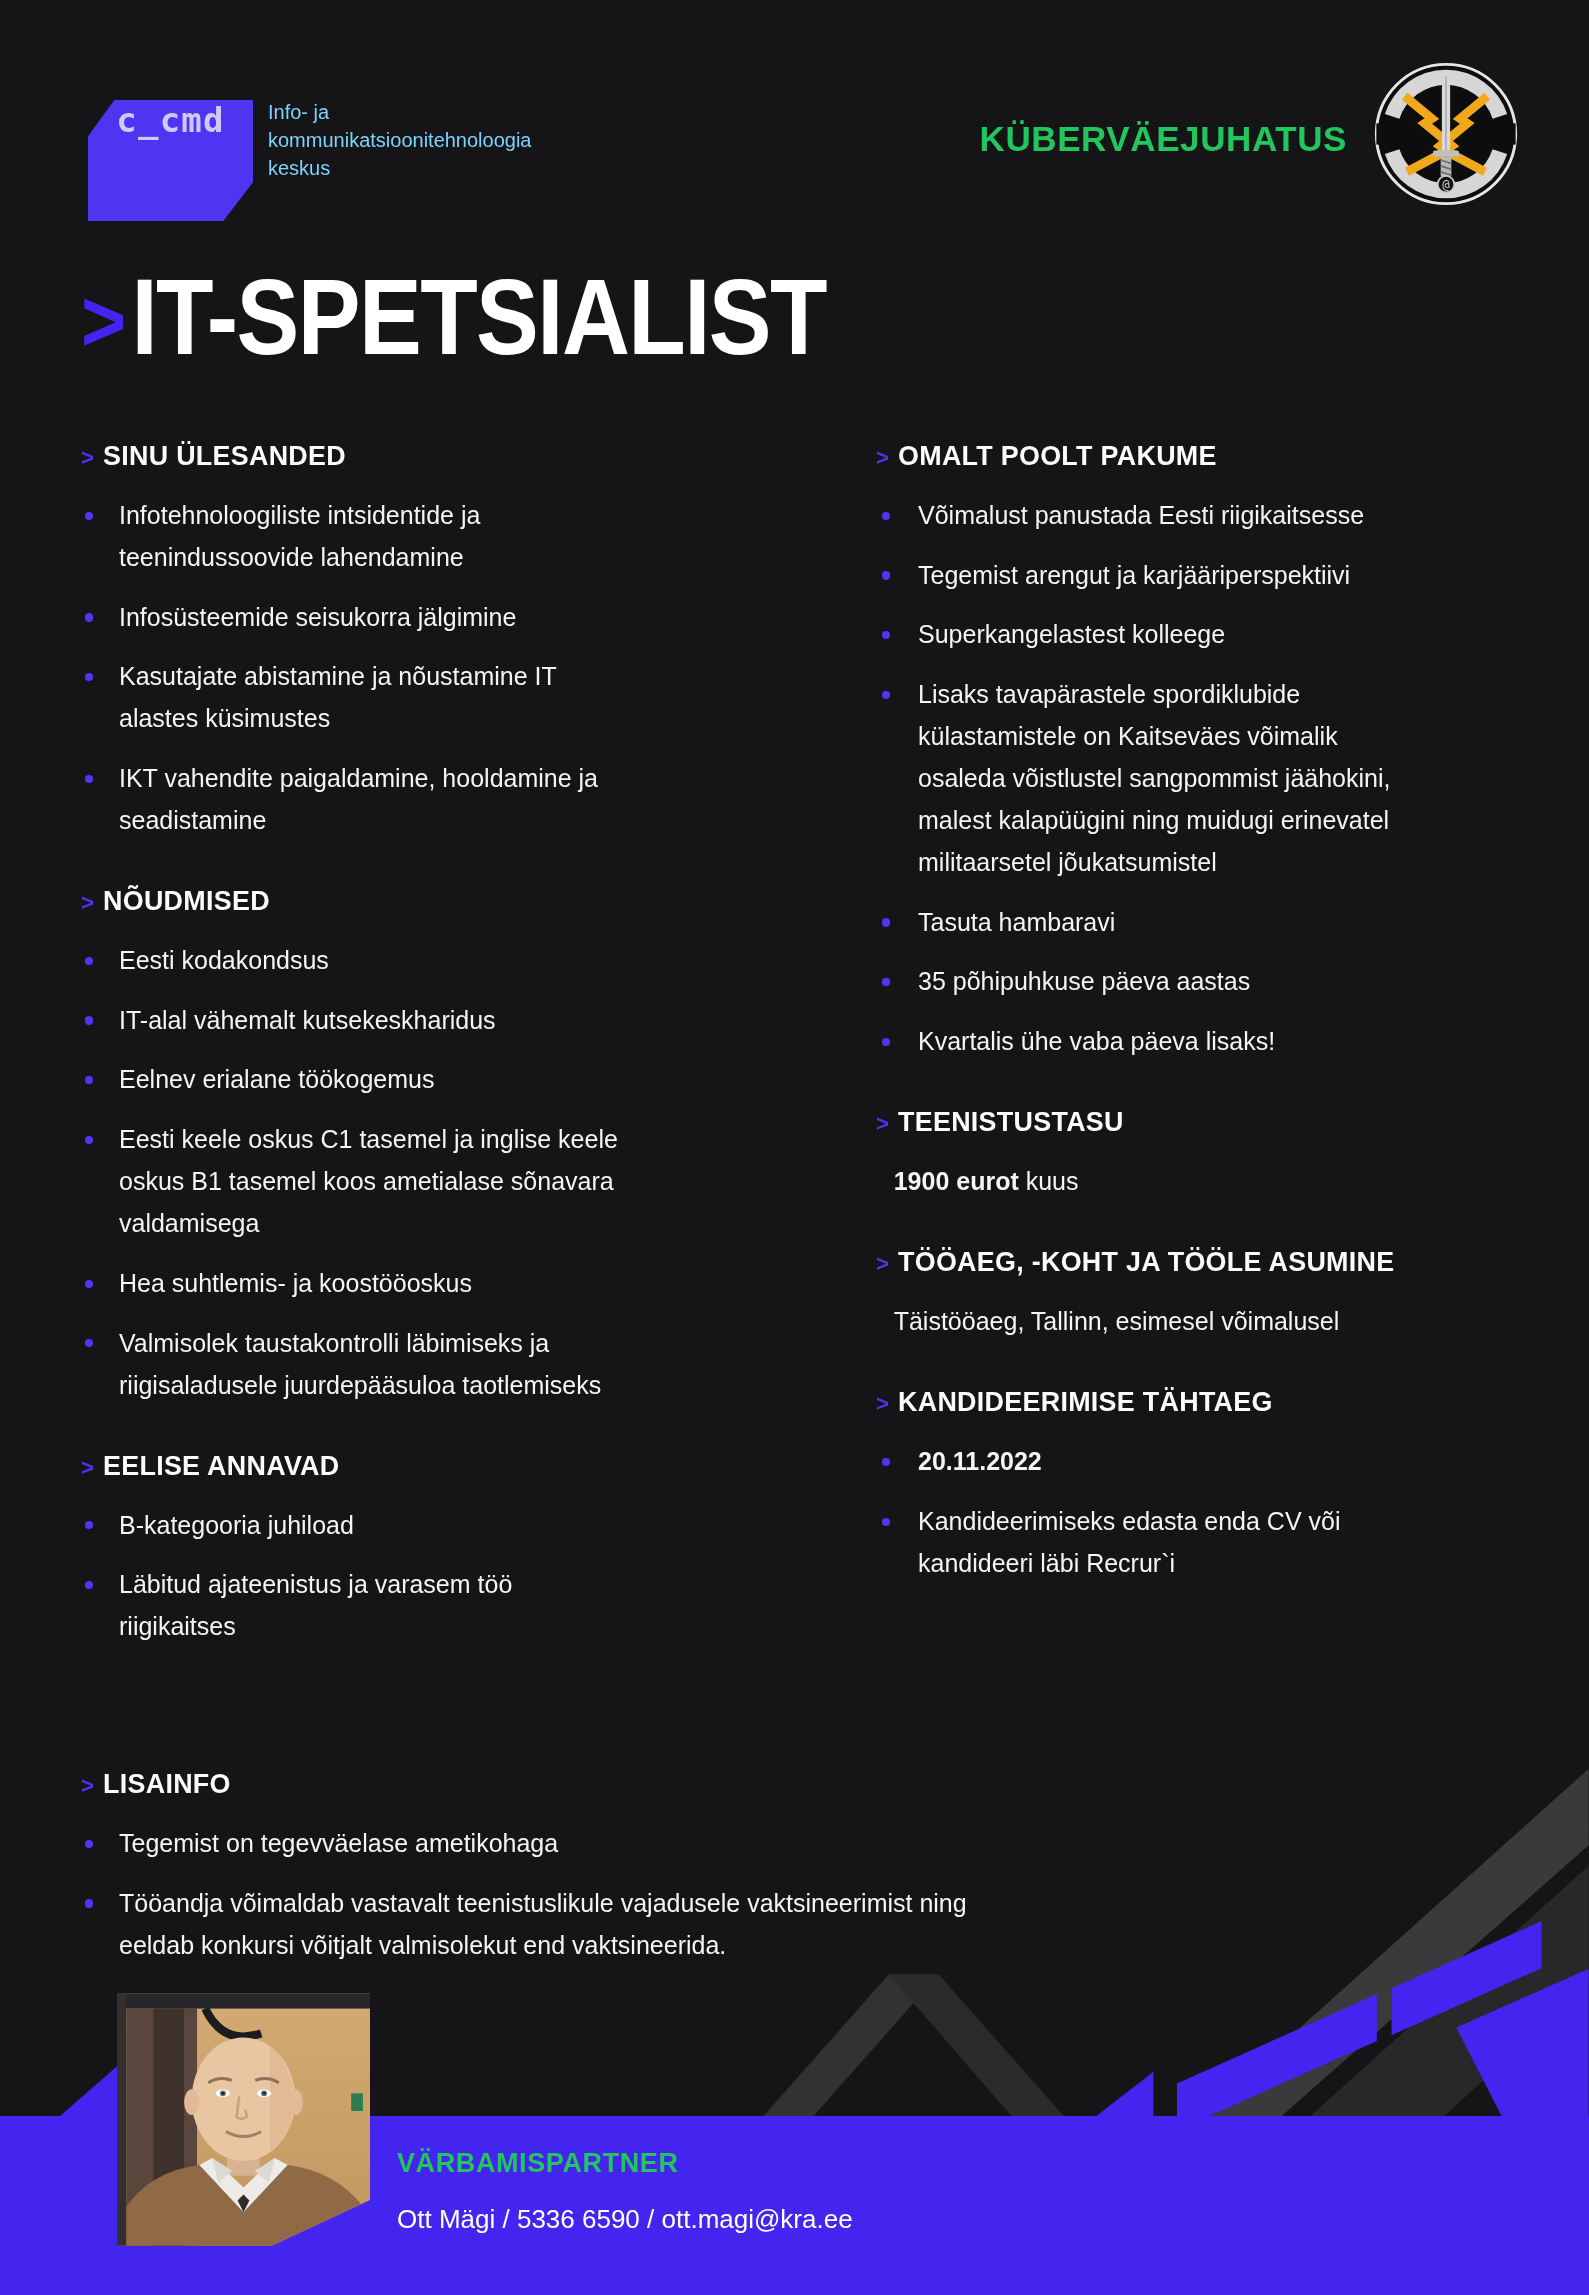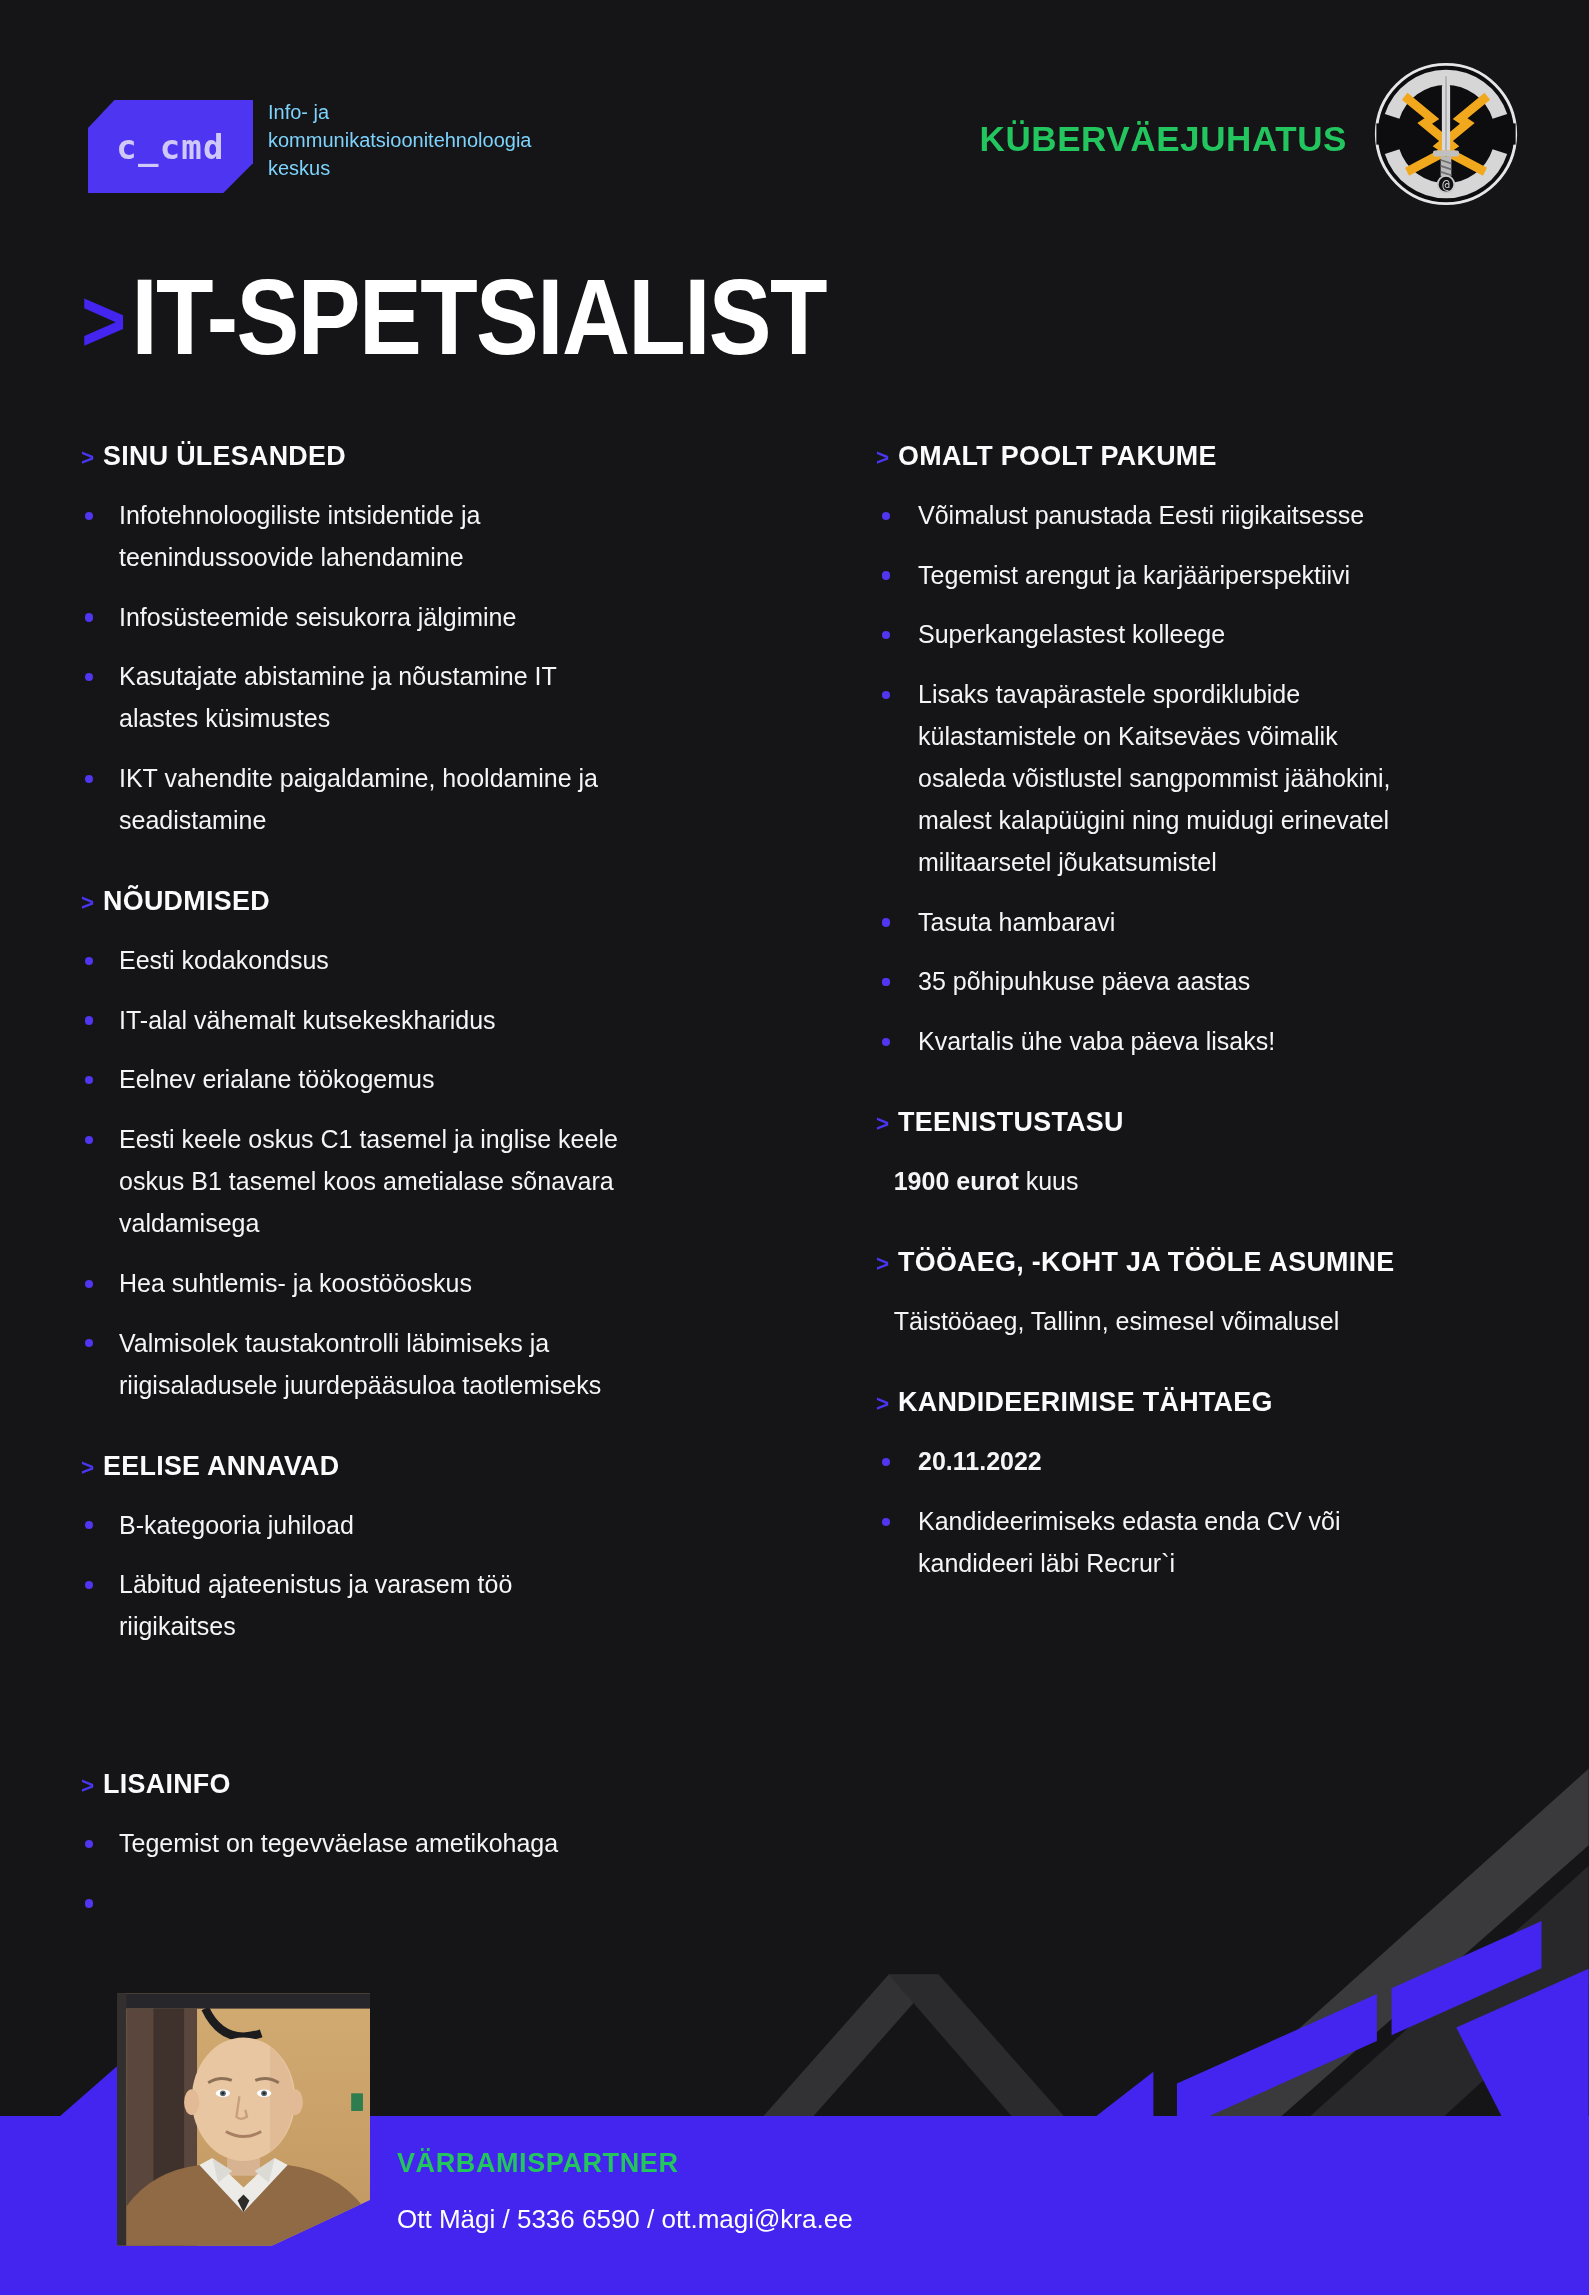--- a/index.html
+++ b/index.html
@@ -1,21 +1,21 @@
 <!DOCTYPE html>
 <html style="font-size:9.4px"><head>
 <meta charset="utf-8">
 <style>
   html,body{margin:0;padding:0;background:#000;}
   .page{position:relative;width:1589px;height:2295px;background:#151517;overflow:hidden;
         font-family:"Liberation Sans",sans-serif;color:#f5f5f5;}
   
-  .logo-box{position:absolute;left:88px;top:100px;width:165px;height:93px;background:#4d35f2;
+  .logo-box{position:absolute;left:88px;top:100px;width:165px;height:121px;background:#4d35f2;
             clip-path:polygon(0 30%,16% 0,100% 0,100% 68%,82% 100%,0 100%);
-            display:flex;align-items:center;justify-content:center;}
+            display:flex;align-items:flex-start;justify-content:center;}
   .logo-box span{font-family:"DejaVu Sans Mono",monospace;font-weight:bold;font-size:34px;color:#cfc8f8;letter-spacing:1.2px;}
   .org{position:absolute;left:268px;top:98px;font-size:20px;line-height:28px;white-space:pre-line;color:#7dd3fc;}
   .kvj{position:absolute;left:765px;top:119px;width:582px;text-align:right;font-size:35px;font-weight:bold;letter-spacing:0.6px;color:#22c55e;}
   .emblem{position:absolute;left:1374px;top:62px;}
   
   .title-row{position:absolute;left:81px;top:264px;white-space:nowrap;transform:scaleX(0.88);transform-origin:left top;}
   .title-row .chev{font-size:88px;font-weight:bold;color:#4325ef;margin-right:5.9px;vertical-align:3.5px;}
   .title-row h1{display:inline;font-size:107px;line-height:107px;font-weight:bold;letter-spacing:-1.8px;color:#ffffff;}
   
   .col{position:absolute;top:438px;}
@@ -188,21 +188,22 @@
     </div>
   </div>
 
   <div class="lisainfo">
     <div class="sec-head">
         <span class="chev2">&gt;</span>
         <h2>LISAINFO</h2>
       </div>
     <ul class="blist">
       <li><span class="dot"></span><span class="b-text">Tegemist on tegevväelase ametikohaga</span></li>
-      <li><span class="dot"></span></li>
+      <li><span class="dot"></span><span class="b-text">Tööandja võimaldab vastavalt teenistuslikule vajadusele vaktsineerimist ning
+eeldab konkursi võitjalt valmisolekut end vaktsineerida.</span></li>
     </ul>
   </div>
 
   <div class="wedge"></div>
   <div class="banner"></div>
 
   <div class="photo">
     <svg width="253" height="253" viewBox="0 0 430 429">
       <defs>
         <linearGradient id="wood" x1="0" y1="0" x2="0" y2="1">

